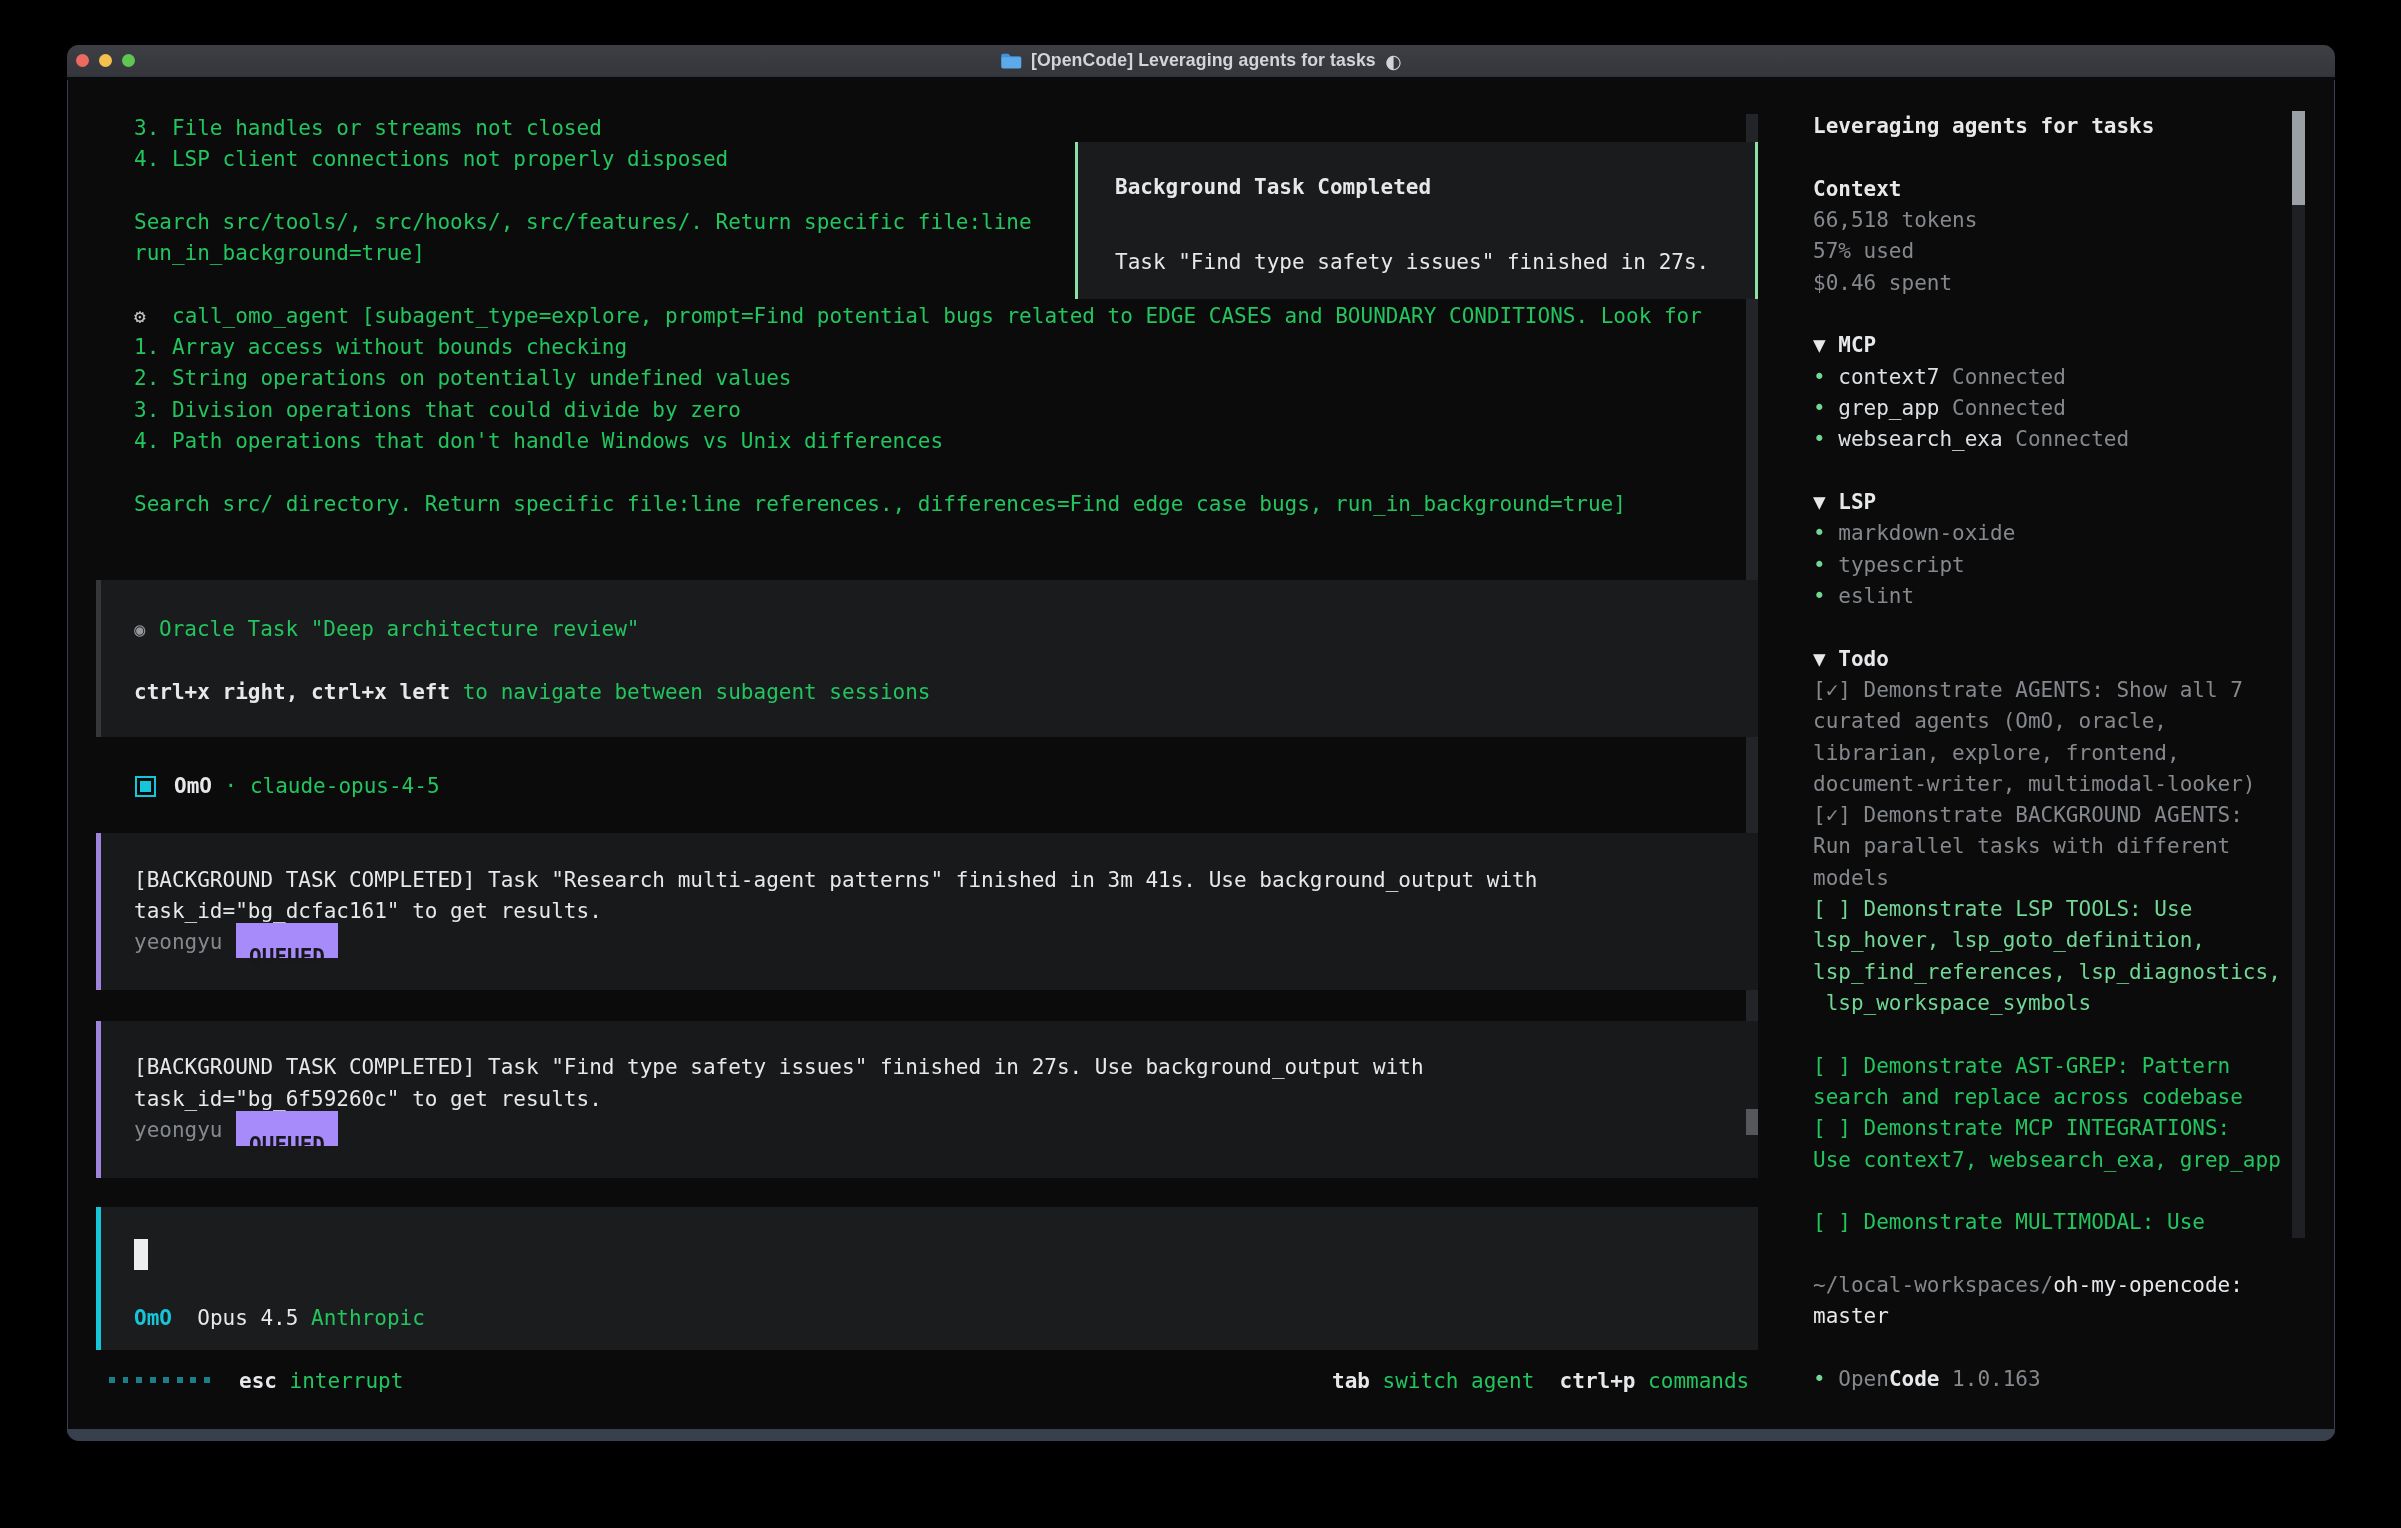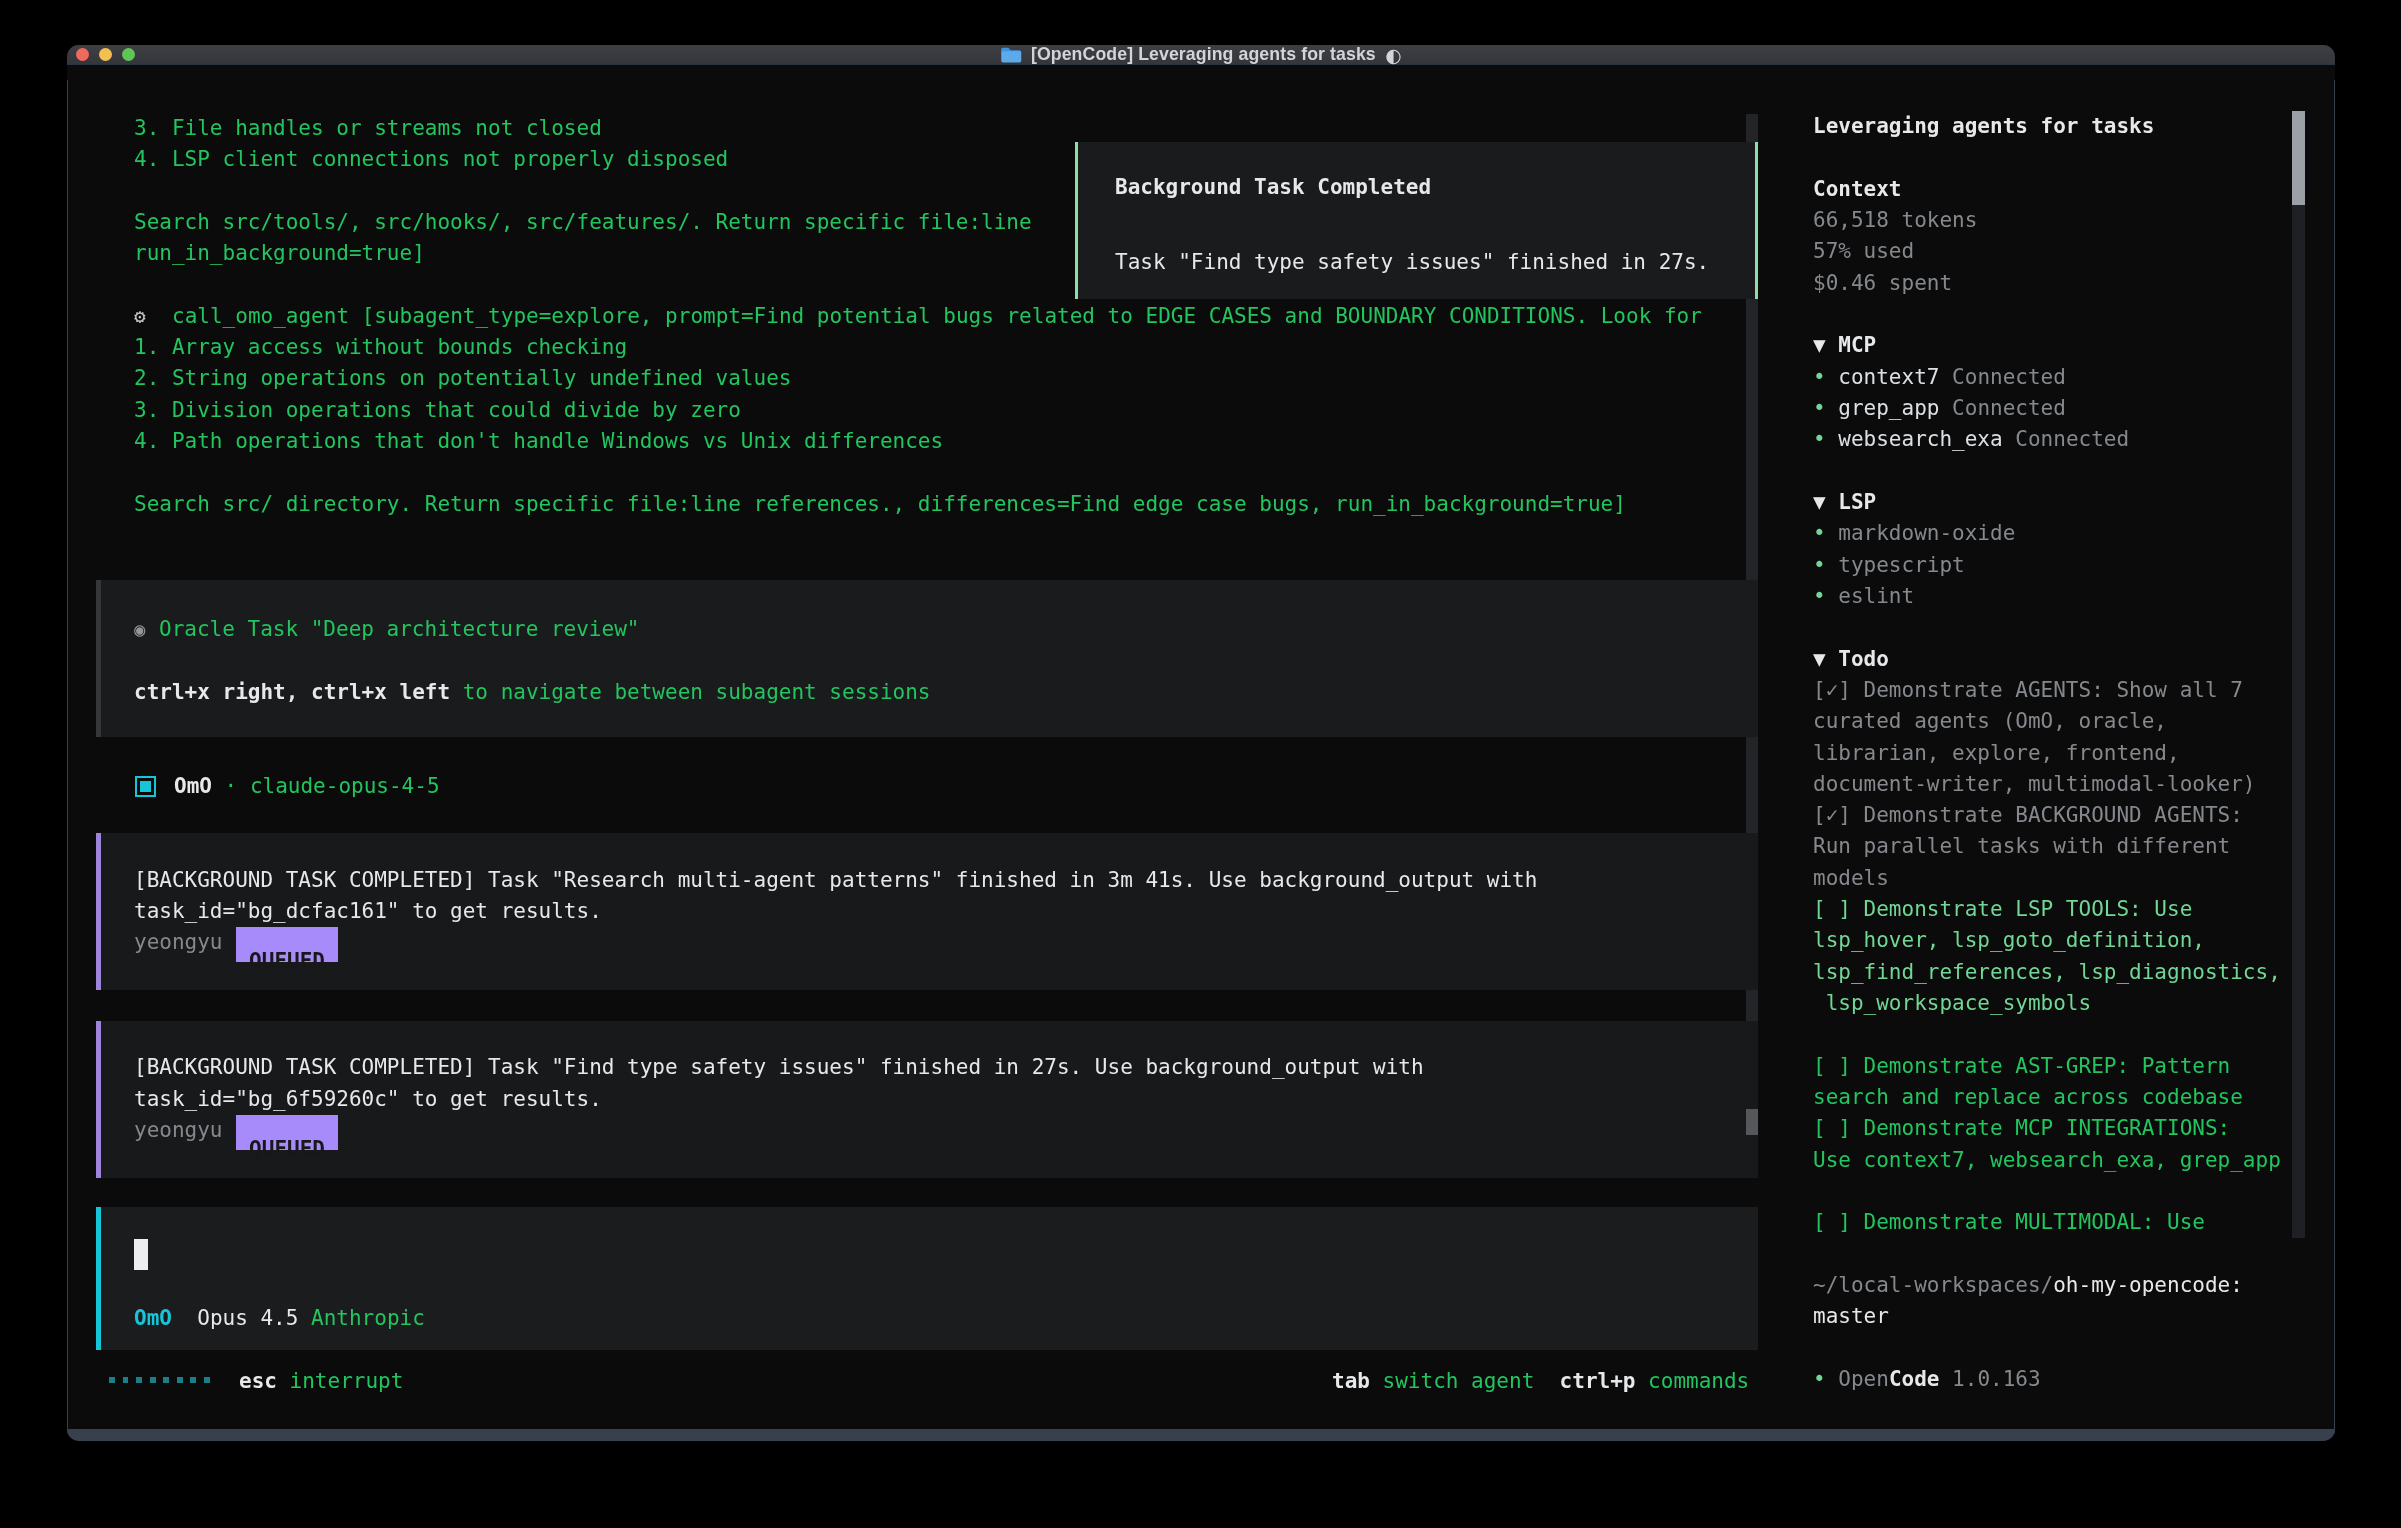--- a/index.html
+++ b/index.html
@@ -4,21 +4,21 @@
 <style>
   * { margin:0; padding:0; box-sizing:border-box; }
   html,body { background:#000; width:2401px; height:1528px; overflow:hidden; }
   body { font-family:"DejaVu Sans Mono", monospace; }
 
   .window {
     position:absolute; left:67px; top:45px; width:2268px; height:1396px;
     background:#0b0b0c; border-radius:11.8px; overflow:hidden;
   }
   .titlebar {
-    position:absolute; left:0; top:0; width:100%; height:20px;
+    position:absolute; left:0; top:0; width:100%; height:32px;
     background:linear-gradient(#3d3f45,#34363b);
     border-bottom:1.2px solid #2c3342;
     display:flex; align-items:center; justify-content:center;
   }
   .traffic { position:absolute; left:8.9px; top:0; height:100%; display:flex; align-items:center; gap:10px; }
   .tl { width:13px; height:13px; border-radius:50%; display:inline-block; }
   .tl.red { background:#ed6a5e; }
   .tl.yellow { background:#f4bf4f; }
   .tl.green { background:#61c555; }
   .titlewrap { display:flex; align-items:center; gap:8.3px; }
@@ -59,21 +59,21 @@
   }
   .toast .t-title { position:absolute; left:37px; top:29.5px;  height:31px; line-height:31px; font-size:21px; white-space:pre; }
   .toast .t-body  { position:absolute; left:37px; top:105px; height:31px; line-height:31px; font-size:21px; white-space:pre; }
 
   .agent-icon {
     position:absolute; left:68px; top:731px; width:21px; height:21px;
     border:2.4px solid #17c5d9; display:flex; align-items:center; justify-content:center; z-index:2;
   }
   .agent-icon .inner { width:10.6px; height:10.6px; background:#17c5d9; }
 
-  .authorline { display:flex; align-items:flex-start; }
+  .authorline { display:flex; align-items:flex-end; }
   .badge {
     display:inline-block; margin-left:13.6px; height:35px; line-height:35px; padding:17px 13px;
     background:#a78bfa; color:#18181a; font-weight:bold; font-size:21px;
   }
 
   .cursor { position:absolute; left:67px; top:1194px; width:13.6px; height:31px; background:#eceef0; z-index:3; }
 
   .dots { position:absolute; left:42px; top:1332px; display:flex; gap:7.7px; z-index:2; }
   .dot { width:5.9px; height:5.9px; background:#1b7f8a; display:inline-block; }
 

